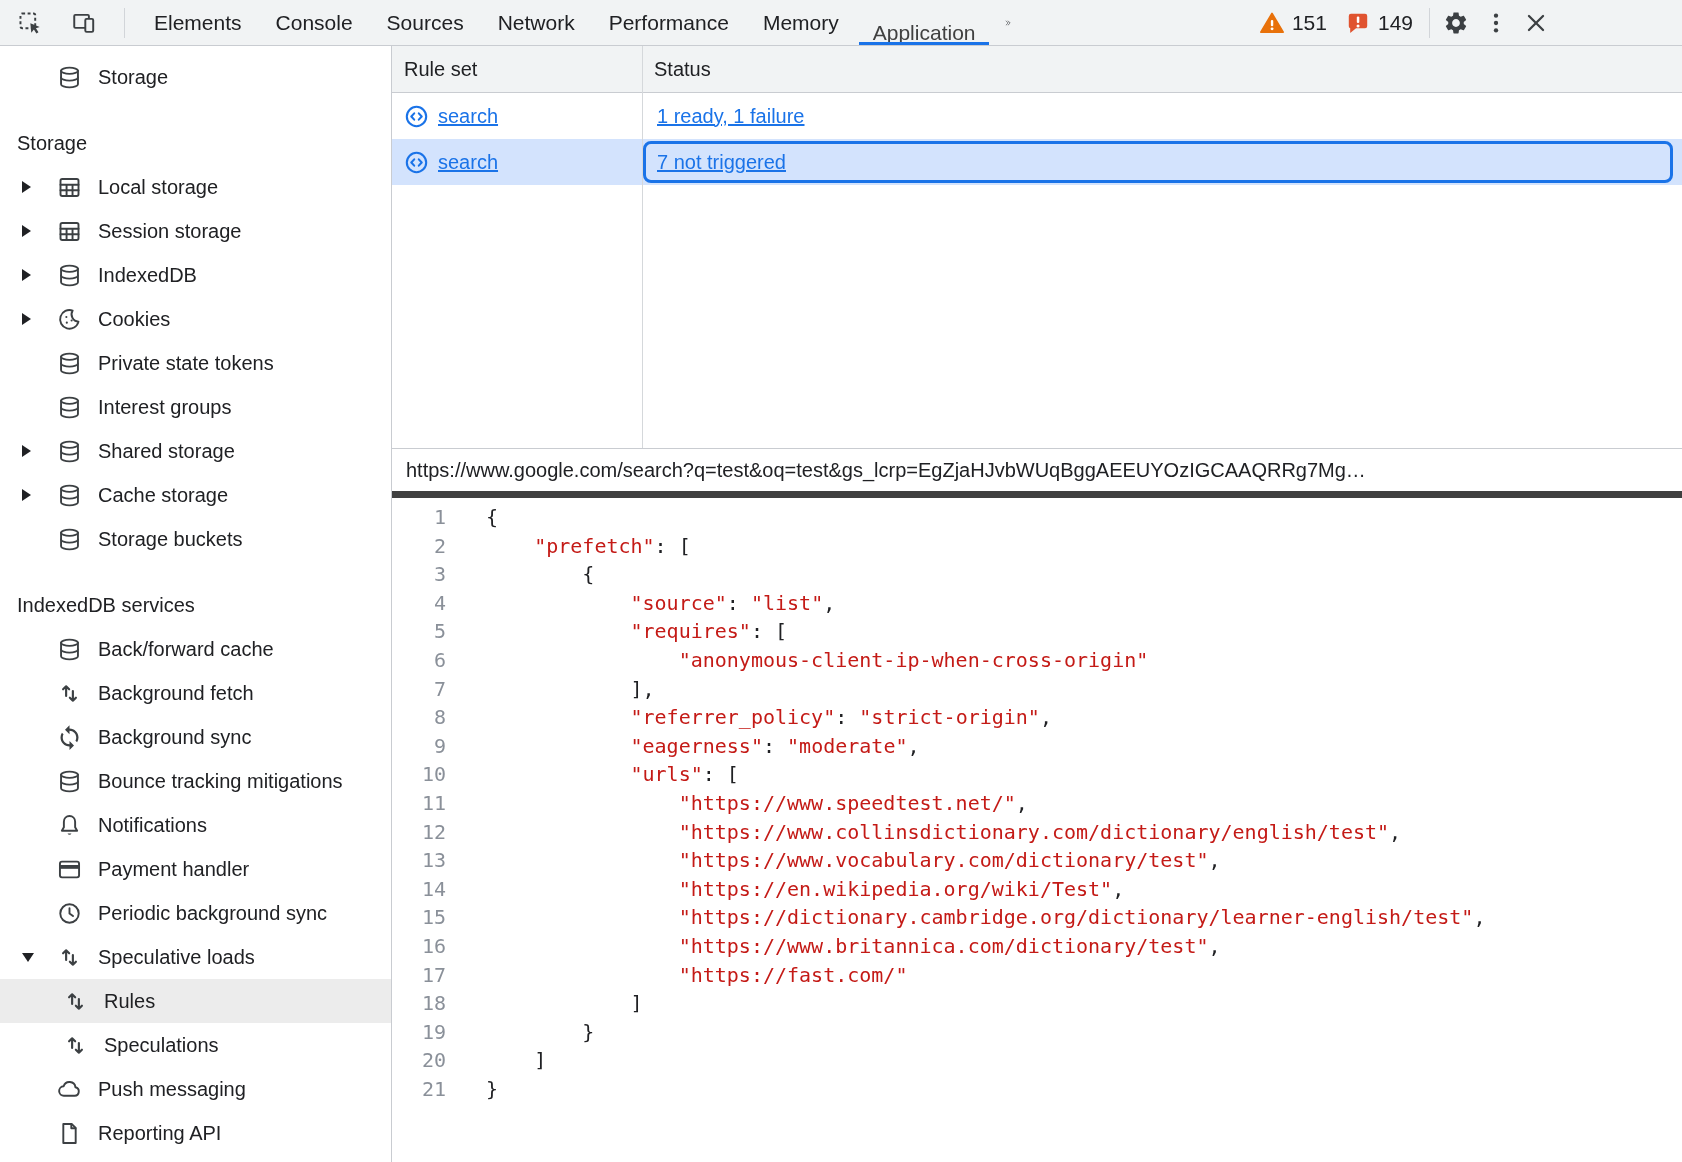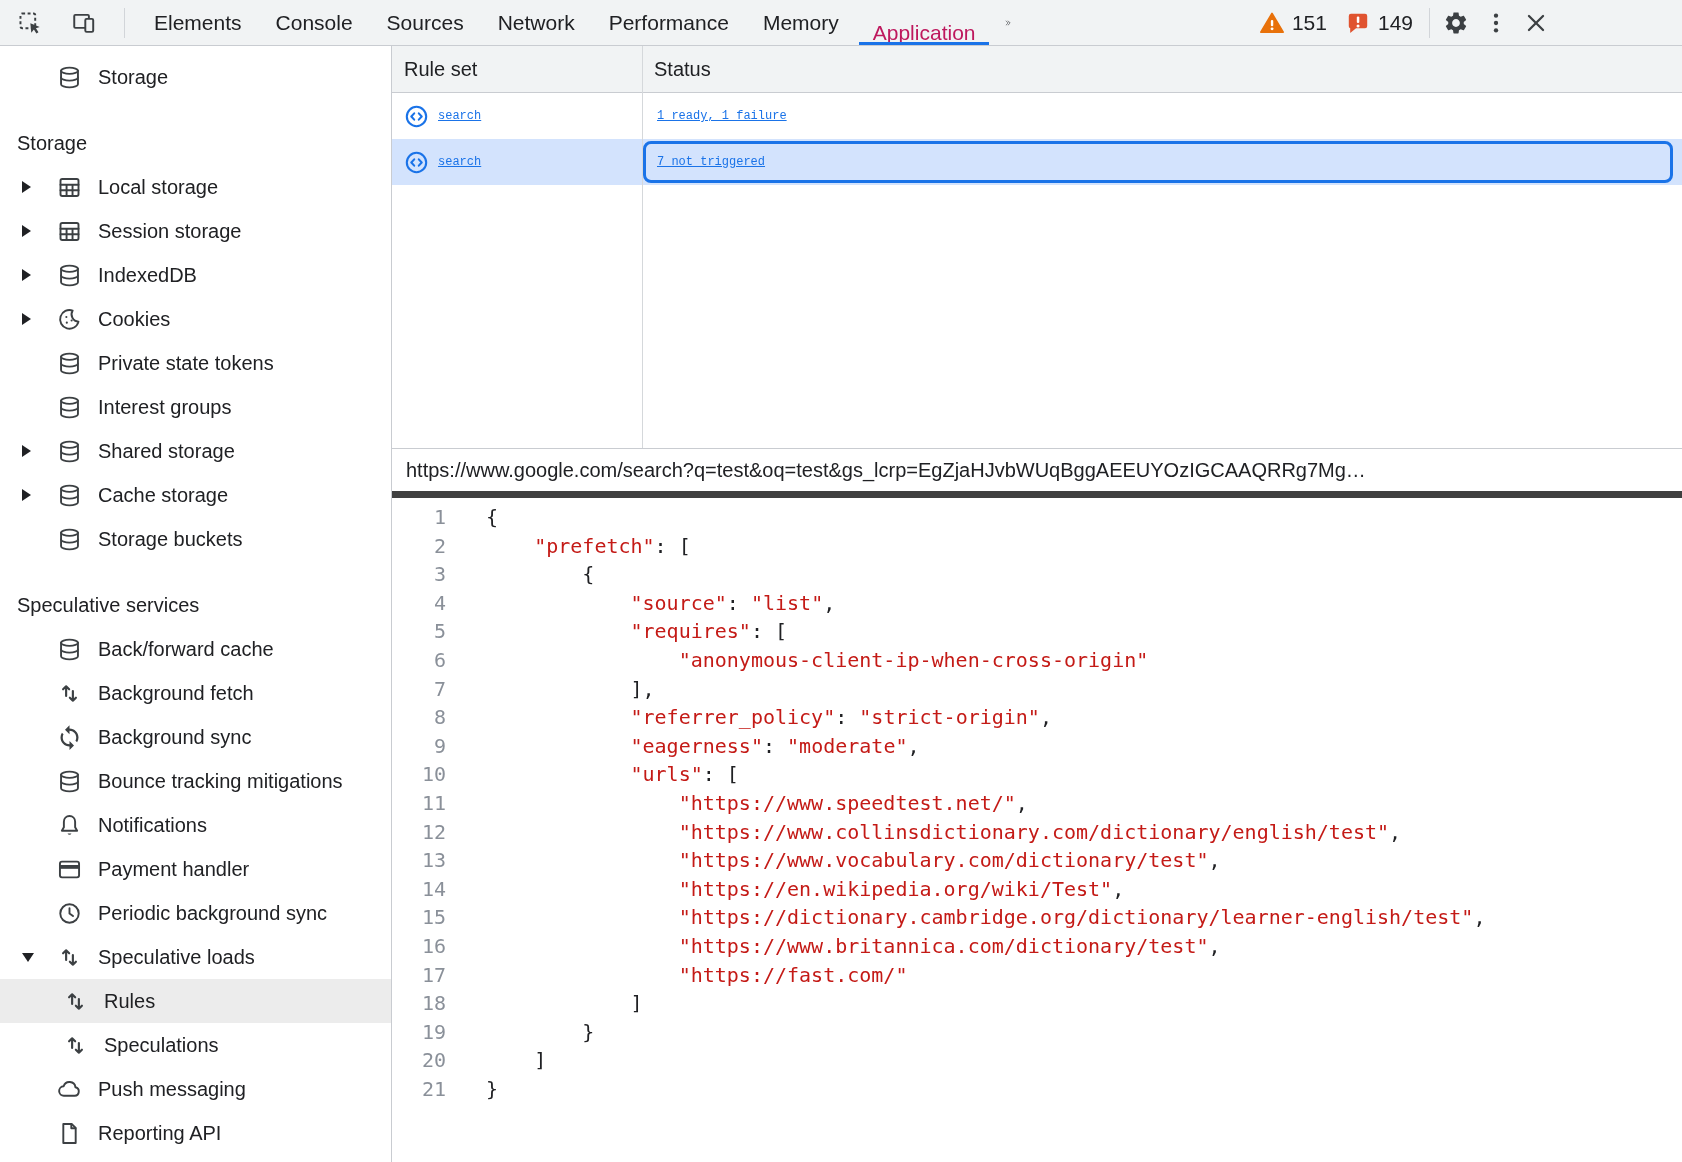--- a/index.html
+++ b/index.html
@@ -10,21 +10,21 @@
   
   .toolbar { height:46px; background:#f1f3f4; border-bottom:1px solid #c9ccd1;
              display:flex; align-items:center; }
   .tool-icons { display:flex; align-items:center; gap:26px; padding-left:16px; }
   .ticon { width:28px; height:28px; display:flex; align-items:center; justify-content:center; }
   .ticon svg { width:26px; height:26px; }
   .vsep { width:1px; height:30px; background:#d2d5d9; margin-left:26px; }
   .tabs { display:flex; align-items:stretch; height:100%; margin-left:12px; }
   .tab { padding:0 17px; display:flex; align-items:center; font-size:21px; color:#202124;
          position:relative; white-space:nowrap; cursor:default; }
-  .tab.active { color:#be185d;margin-top:20px; }
+  .tab.active { color:#404040;margin-top:20px; }
   .tab.active::after { content:""; position:absolute; left:3px; right:3px; bottom:0;
                        height:3px; background:#1a73e8; }
   .more-tabs { display:flex; align-items:center; padding:0 10px; margin-left:2px; }
   .right-controls { margin-left:auto; display:flex; align-items:center; gap:12px; padding-right:132px; }
   .count-group { display:flex; align-items:center; gap:7px; font-size:21px; color:#202124; }
   .count-group + .count-group { margin-left:6px; }
   .cicon { width:26px; height:26px; }
   .cicon svg { width:26px; height:26px; }
 
   
@@ -52,21 +52,21 @@
               border:2px solid #c7c9cc; background:#fff; border-radius:11px; }
 
   
   .main { flex:1; display:flex; flex-direction:column; background:#fff; min-width:0; }
   .grid { position:relative; height:402px; flex:none; }
   .col-divider { position:absolute; left:250px; top:0; bottom:0; width:1px; background:#d5d8db; }
   .grid-header { height:47px; background:#f1f3f4; border-bottom:1px solid #c9ccd1;
                  display:flex; align-items:center; font-size:20px; color:#202124; }
   .gh-rule { width:248px; flex:none; padding-left:12px; }
   .gh-status { padding-left:14px; }
-  .grid-row { height:46px; display:flex; align-items:stretch; font-size:12px;font-family:Liberation Mono, monospace; }
+  .grid-row { height:46px; display:flex; align-items:stretch; font-size:20px; }
   .grid-row.selected { background:#d3e3fd; }
   .cell-rule { width:251px; flex:none; padding-left:12px; display:flex; align-items:center; }
   .cell-status { flex:1; position:relative; display:flex; align-items:center; padding-left:14px; min-width:0; }
   .focus-ring { position:absolute; left:0px; right:9px; top:2px; bottom:2px;
                 border:3px solid #1a73e8; border-radius:8px; pointer-events:none; }
   a.link { color:#1a73e8; text-decoration:underline; cursor:pointer; }
   a.rule-link { display:inline-flex; align-items:center; gap:9px; }
   .rs-icon { width:25px; height:25px; flex:none; }
   .rs-icon svg { width:25px; height:25px; display:block; }
 
@@ -262,21 +262,21 @@
           </div>
           <div class="sb-row">
             <span class="exp"></span>
             <span class="sb-icon"><svg viewBox="0 0 24 24" fill="none" stroke="#3c4043" stroke-width="1.7" stroke-linecap="round" stroke-linejoin="round">
                 <ellipse cx="12" cy="6" rx="7.5" ry="2.8"></ellipse>
                 <path d="M4.5 6v12c0 1.55 3.36 2.8 7.5 2.8s7.5-1.25 7.5-2.8V6"></path>
                 <path d="M4.5 12c0 1.55 3.36 2.8 7.5 2.8s7.5-1.25 7.5-2.8"></path>
               </svg></span>
             <span class="sb-label">Storage buckets</span>
           </div>
-          <div class="section-header">Speculative services</div>
+          <div class="section-header">IndexedDB services</div>
           <div class="sb-row">
             <span class="exp"></span>
             <span class="sb-icon"><svg viewBox="0 0 24 24" fill="none" stroke="#3c4043" stroke-width="1.7" stroke-linecap="round" stroke-linejoin="round">
                 <ellipse cx="12" cy="6" rx="7.5" ry="2.8"></ellipse>
                 <path d="M4.5 6v12c0 1.55 3.36 2.8 7.5 2.8s7.5-1.25 7.5-2.8V6"></path>
                 <path d="M4.5 12c0 1.55 3.36 2.8 7.5 2.8s7.5-1.25 7.5-2.8"></path>
               </svg></span>
             <span class="sb-label">Back/forward cache</span>
           </div>
           <div class="sb-row">

